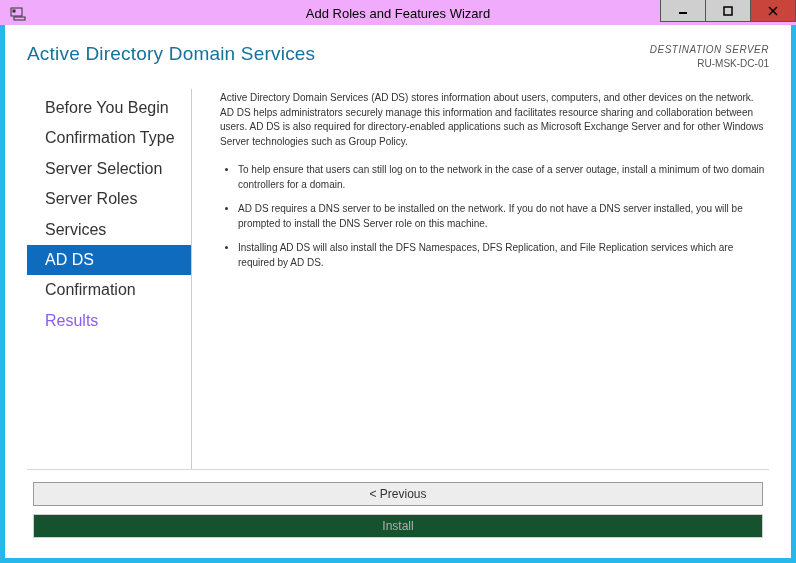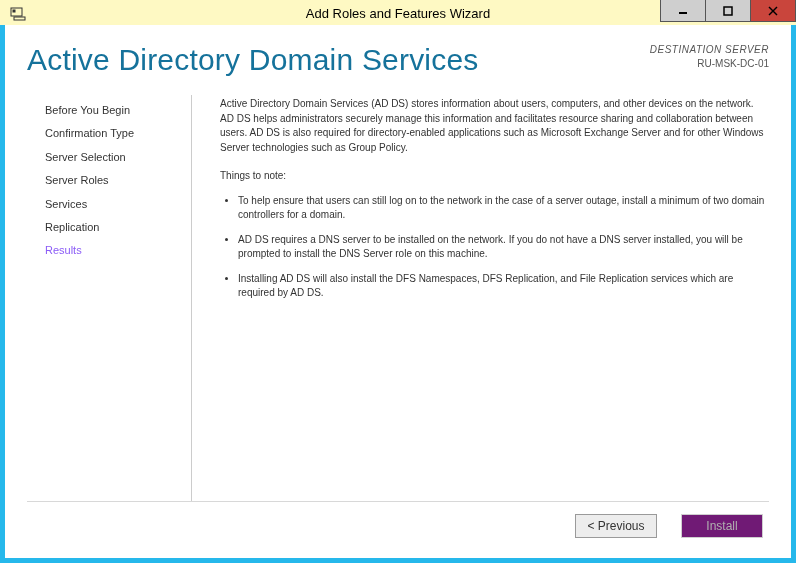--- a/index.html
+++ b/index.html
@@ -14,21 +14,21 @@
     .window {
       width: 796px;
       height: 563px;
       border: 5px solid #26b8eb;
       display: flex;
       flex-direction: column;
       background: #fff;
     }
     .titlebar {
       height: 25px;
-      background: #fef9c3;
+      background: #f0abfc;
       display: flex;
       align-items: center;
       position: relative;
       margin: -5px -5px 0 -5px;
       padding-top: 2px;
     }
     .titlebar-icon {
       width: 20px;
       height: 20px;
       margin-left: 8px;
@@ -72,41 +72,41 @@
       padding: 18px 22px 10px 22px;
       position: relative;
     }
     .header-row {
       display: flex;
       justify-content: space-between;
       align-items: flex-start;
       margin-bottom: 18px;
     }
     .page-title {
-      font-size: 30px;
+      font-size: 19px;
       font-weight: 300;
       color: #15729b;
       letter-spacing: 0.2px;
     }
     .dest-box { text-align: right; font-size: 10px; color: #555; line-height: 1.4; }
     .dest-label { letter-spacing: 0.5px; font-style: italic; }
     .body-row {
       flex: 1;
       display: flex;
       min-height: 0;
     }
     .sidebar {
       width: 165px;
       flex-shrink: 0;
       border-right: 1px solid #ccc;
       padding-top: 4px;
     }
     .nav-item {
       padding: 4px 6px 4px 18px;
-      font-size: 11px;
+      font-size: 16px;
       color: #333;
       cursor: pointer;
       line-height: 1.4;
     }
     .nav-item.selected {
       background: #0f6bbe;
       color: #fff;
     }
     .nav-item.disabled { color: #8b5cf6; cursor: default; }
     .main {
@@ -119,36 +119,37 @@
     .intro { margin-bottom: 14px; }
     .notes-head { margin-bottom: 10px; }
     .notes { list-style: disc; padding-left: 18px; }
     .notes li { margin-bottom: 10px; }
     .footer {
       border-top: 1px solid #d8d8d8;
       padding: 12px 6px 10px 6px;
       display: flex;
       justify-content: flex-end;
       gap: 4px;
+      flex-direction: column;
     }
     .btn {
       min-width: 82px;
       height: 24px;
       font-family: inherit;
       font-size: 12px;
       border: 1px solid #9a9a9a;
       background: #ededed;
       color: #333;
       cursor: pointer;
       padding: 0 10px;
     }
     .btn:disabled {
       color: #b0b0b0;
       border-color: #cfcfcf;
-      background: #701a75;
+      background: #14532d;
       cursor: default;
     }
     .btn-gap { width: 16px; }
   </style>
 </head>
 <body>
 
 <div class="window">
   <div class="titlebar">
     <span class="titlebar-icon">
@@ -188,27 +189,27 @@
       </div>
     </div>
 
     <div class="body-row">
       <div class="sidebar">
         <div class="nav-item">Before You Begin</div>
         <div class="nav-item">Confirmation Type</div>
         <div class="nav-item">Server Selection</div>
         <div class="nav-item">Server Roles</div>
         <div class="nav-item">Services</div>
-        <div class="nav-item">Replication</div>
+        <div class="nav-item selected">AD DS</div>
+        <div class="nav-item">Confirmation</div>
         <div class="nav-item disabled">Results</div>
       </div>
 
       <div class="main">
         <p class="intro">Active Directory Domain Services (AD DS) stores information about users, computers, and other devices on the network.  AD DS helps administrators securely manage this information and facilitates resource sharing and collaboration between users.  AD DS is also required for directory-enabled applications such as Microsoft Exchange Server and for other Windows Server technologies such as Group Policy.</p>
-        <p class="notes-head">Things to note:</p>
         <ul class="notes">
           <li>To help ensure that users can still log on to the network in the case of a server outage, install a minimum of two domain controllers for a domain.</li>
           <li>AD DS requires a DNS server to be installed on the network.  If you do not have a DNS server installed, you will be prompted to install the DNS Server role on this machine.</li>
           <li>Installing AD DS will also install the DFS Namespaces, DFS Replication, and File Replication services which are required by AD DS.</li>
         </ul>
       </div>
     </div>
 
     <div class="footer">
       <button class="btn">&lt; Previous</button>

